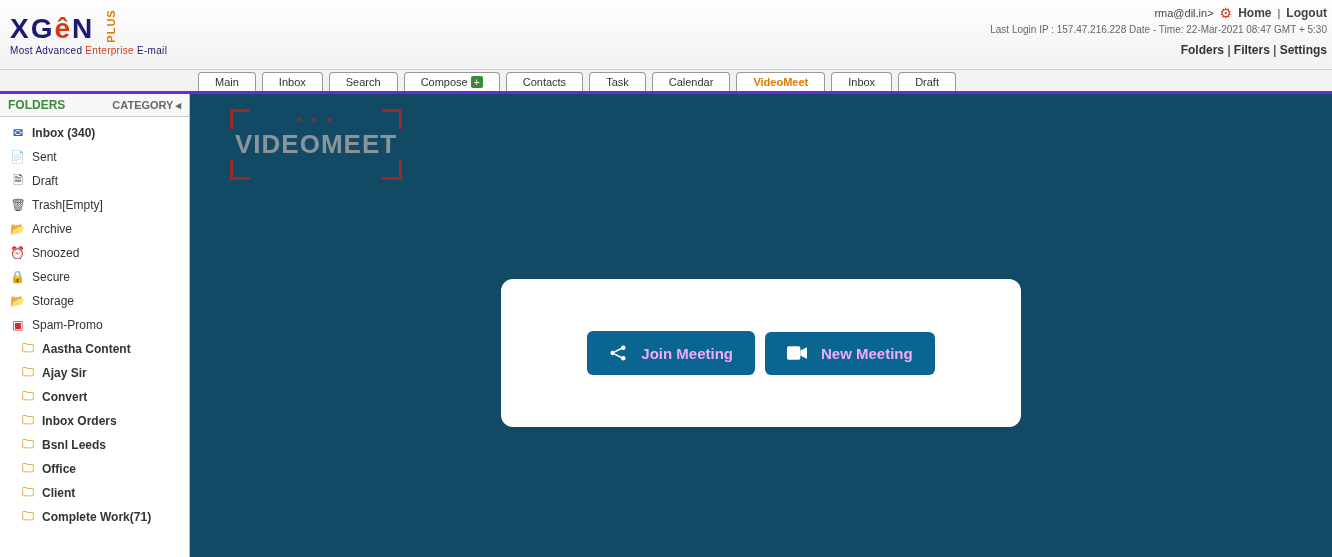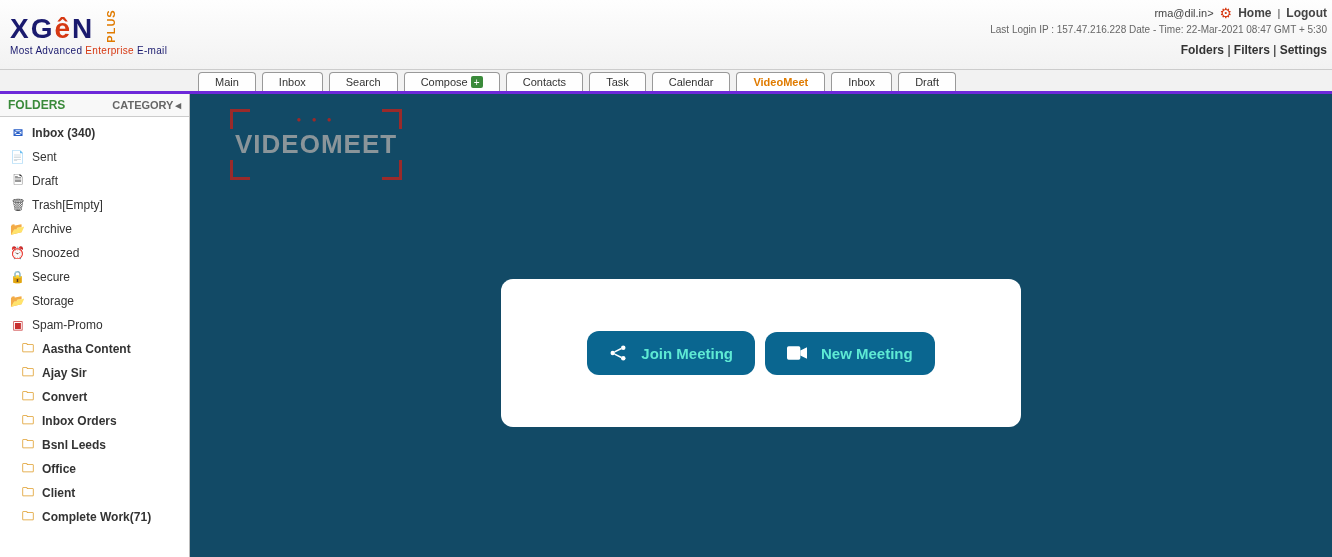--- a/index.html
+++ b/index.html
@@ -272,23 +272,23 @@
       height: 148px;
       background: #fff;
       border-radius: 12px;
       display: flex;
       align-items: center;
       justify-content: center;
       gap: 10px;
     }
     .meet-btn {
       background: #0a6690;
-      color: #5eead4;
+      color: #f0abfc;
       border: none;
-      border-radius: 12px;
+      border-radius: 6px;
       padding: 13px 22px;
       font-size: 15px;
       font-weight: bold;
       cursor: pointer;
       display: flex;
       align-items: center;
       gap: 14px;
     }
     .meet-btn svg { fill: #fff; }
   </style>

